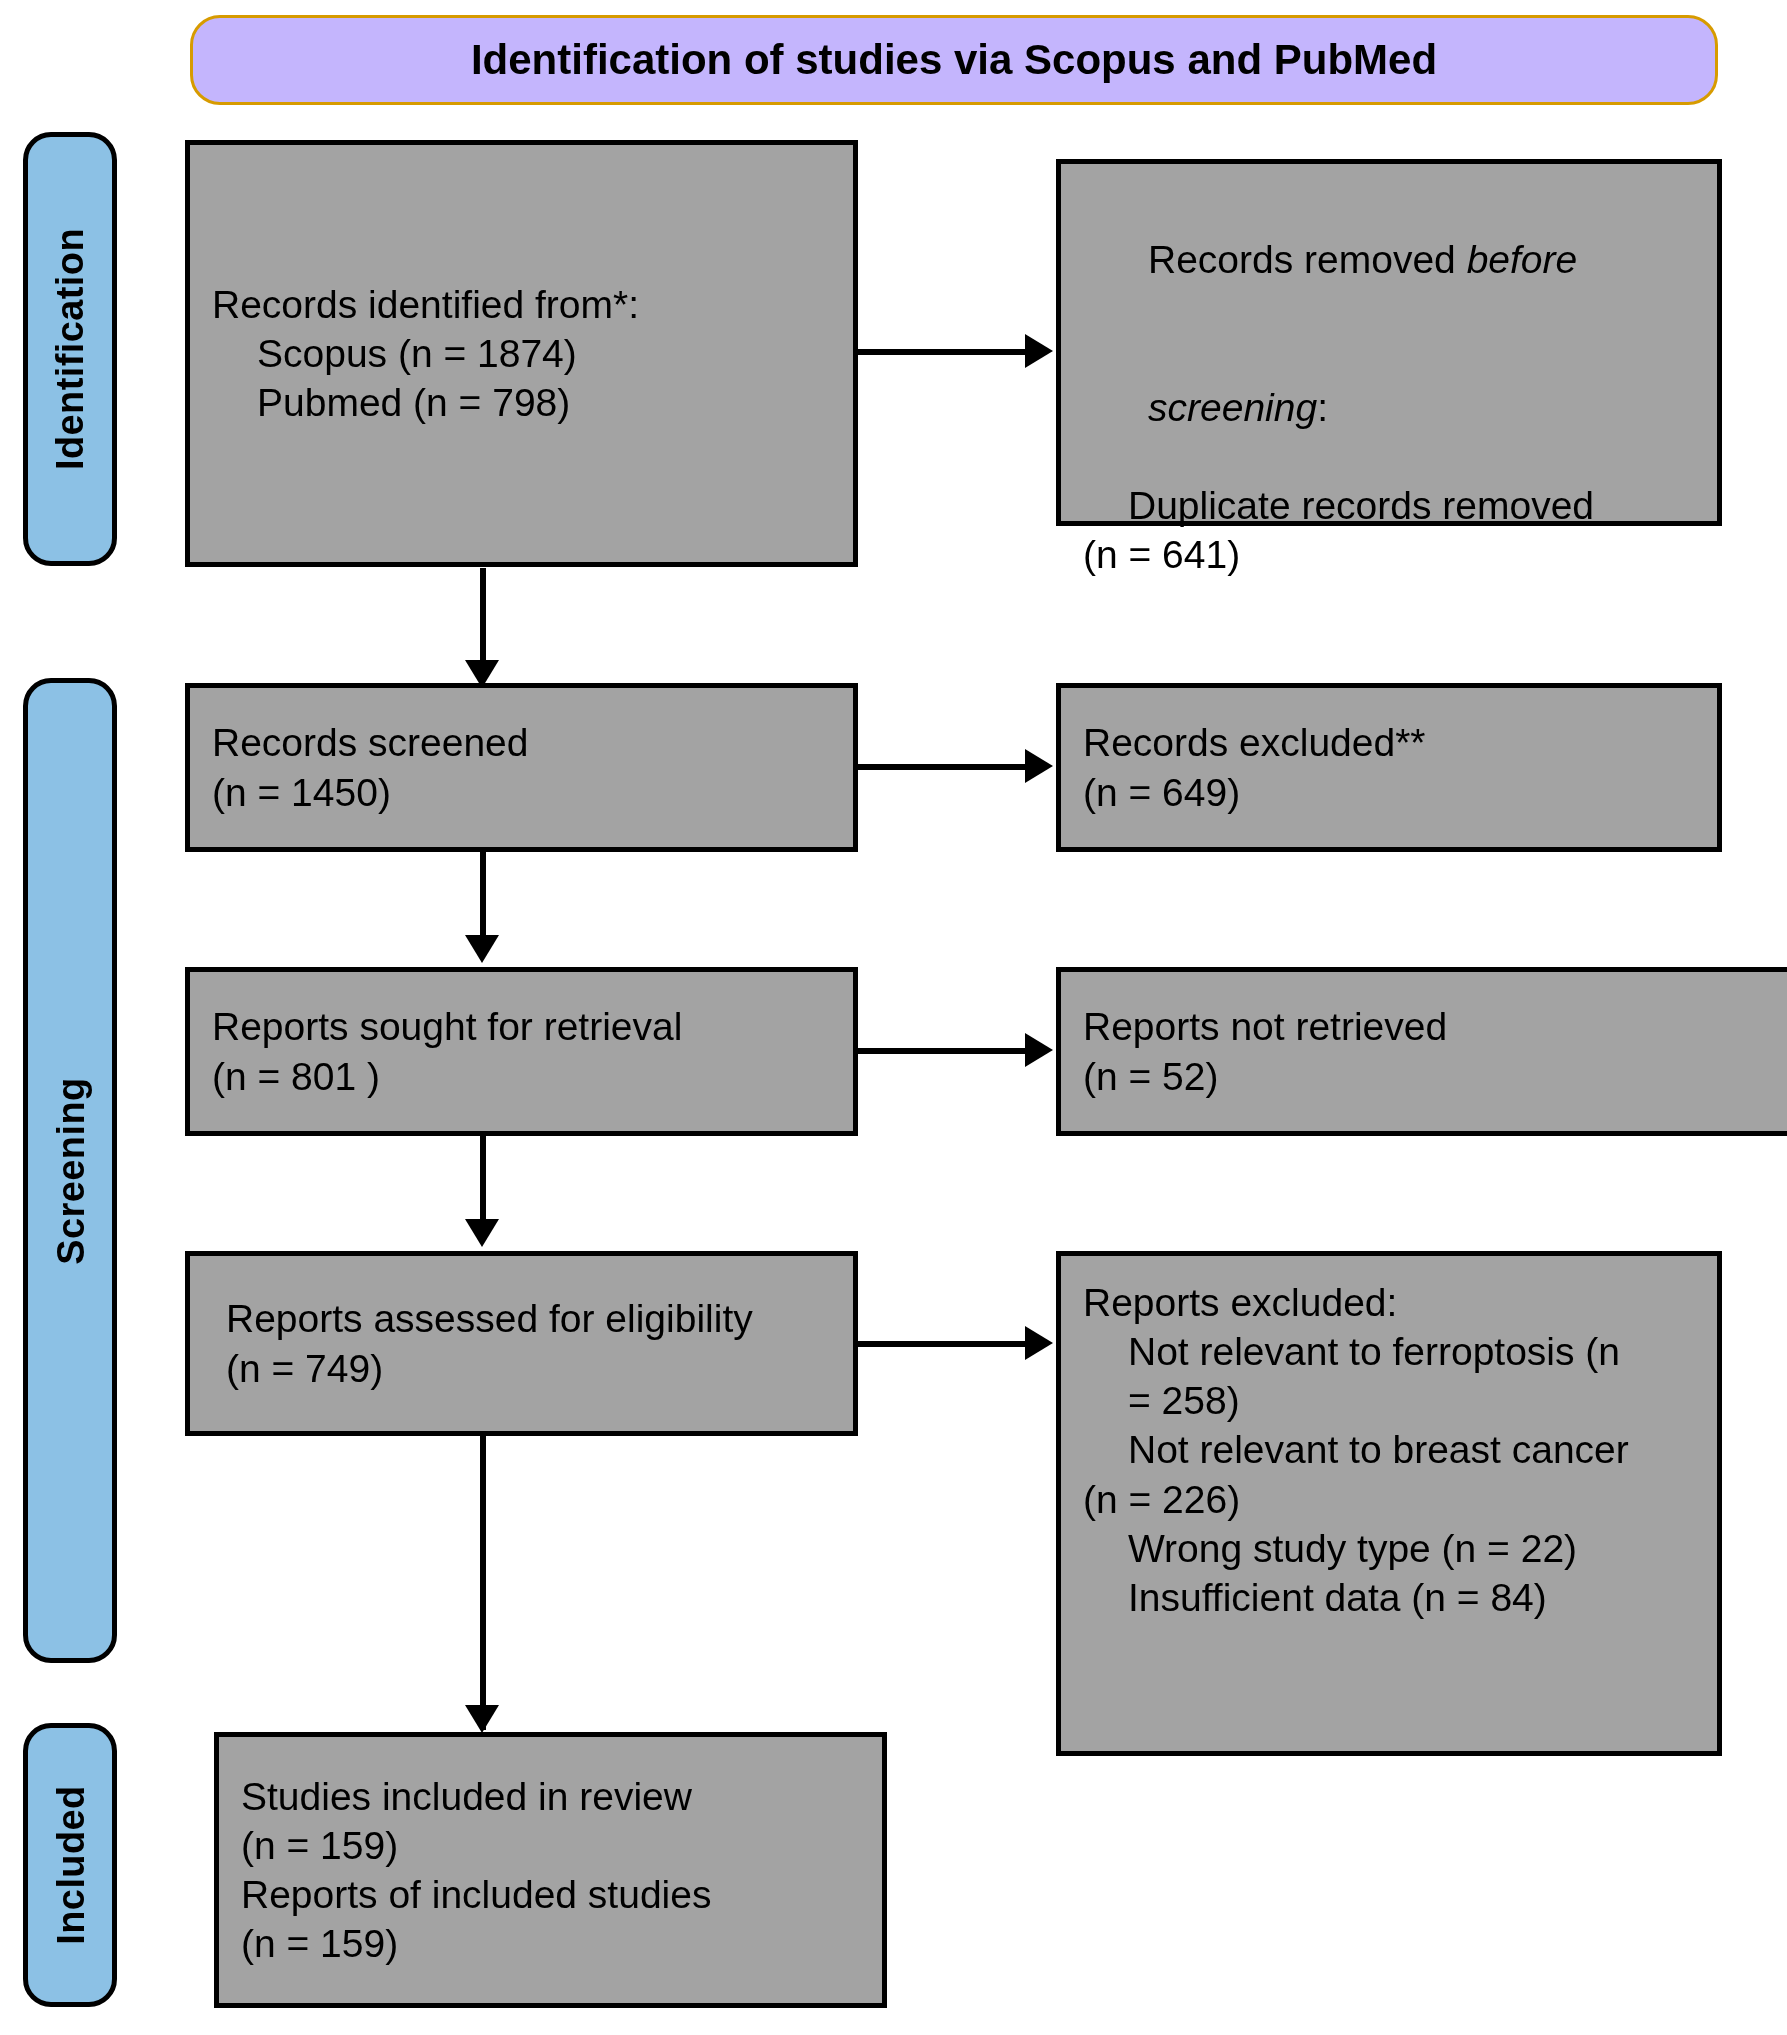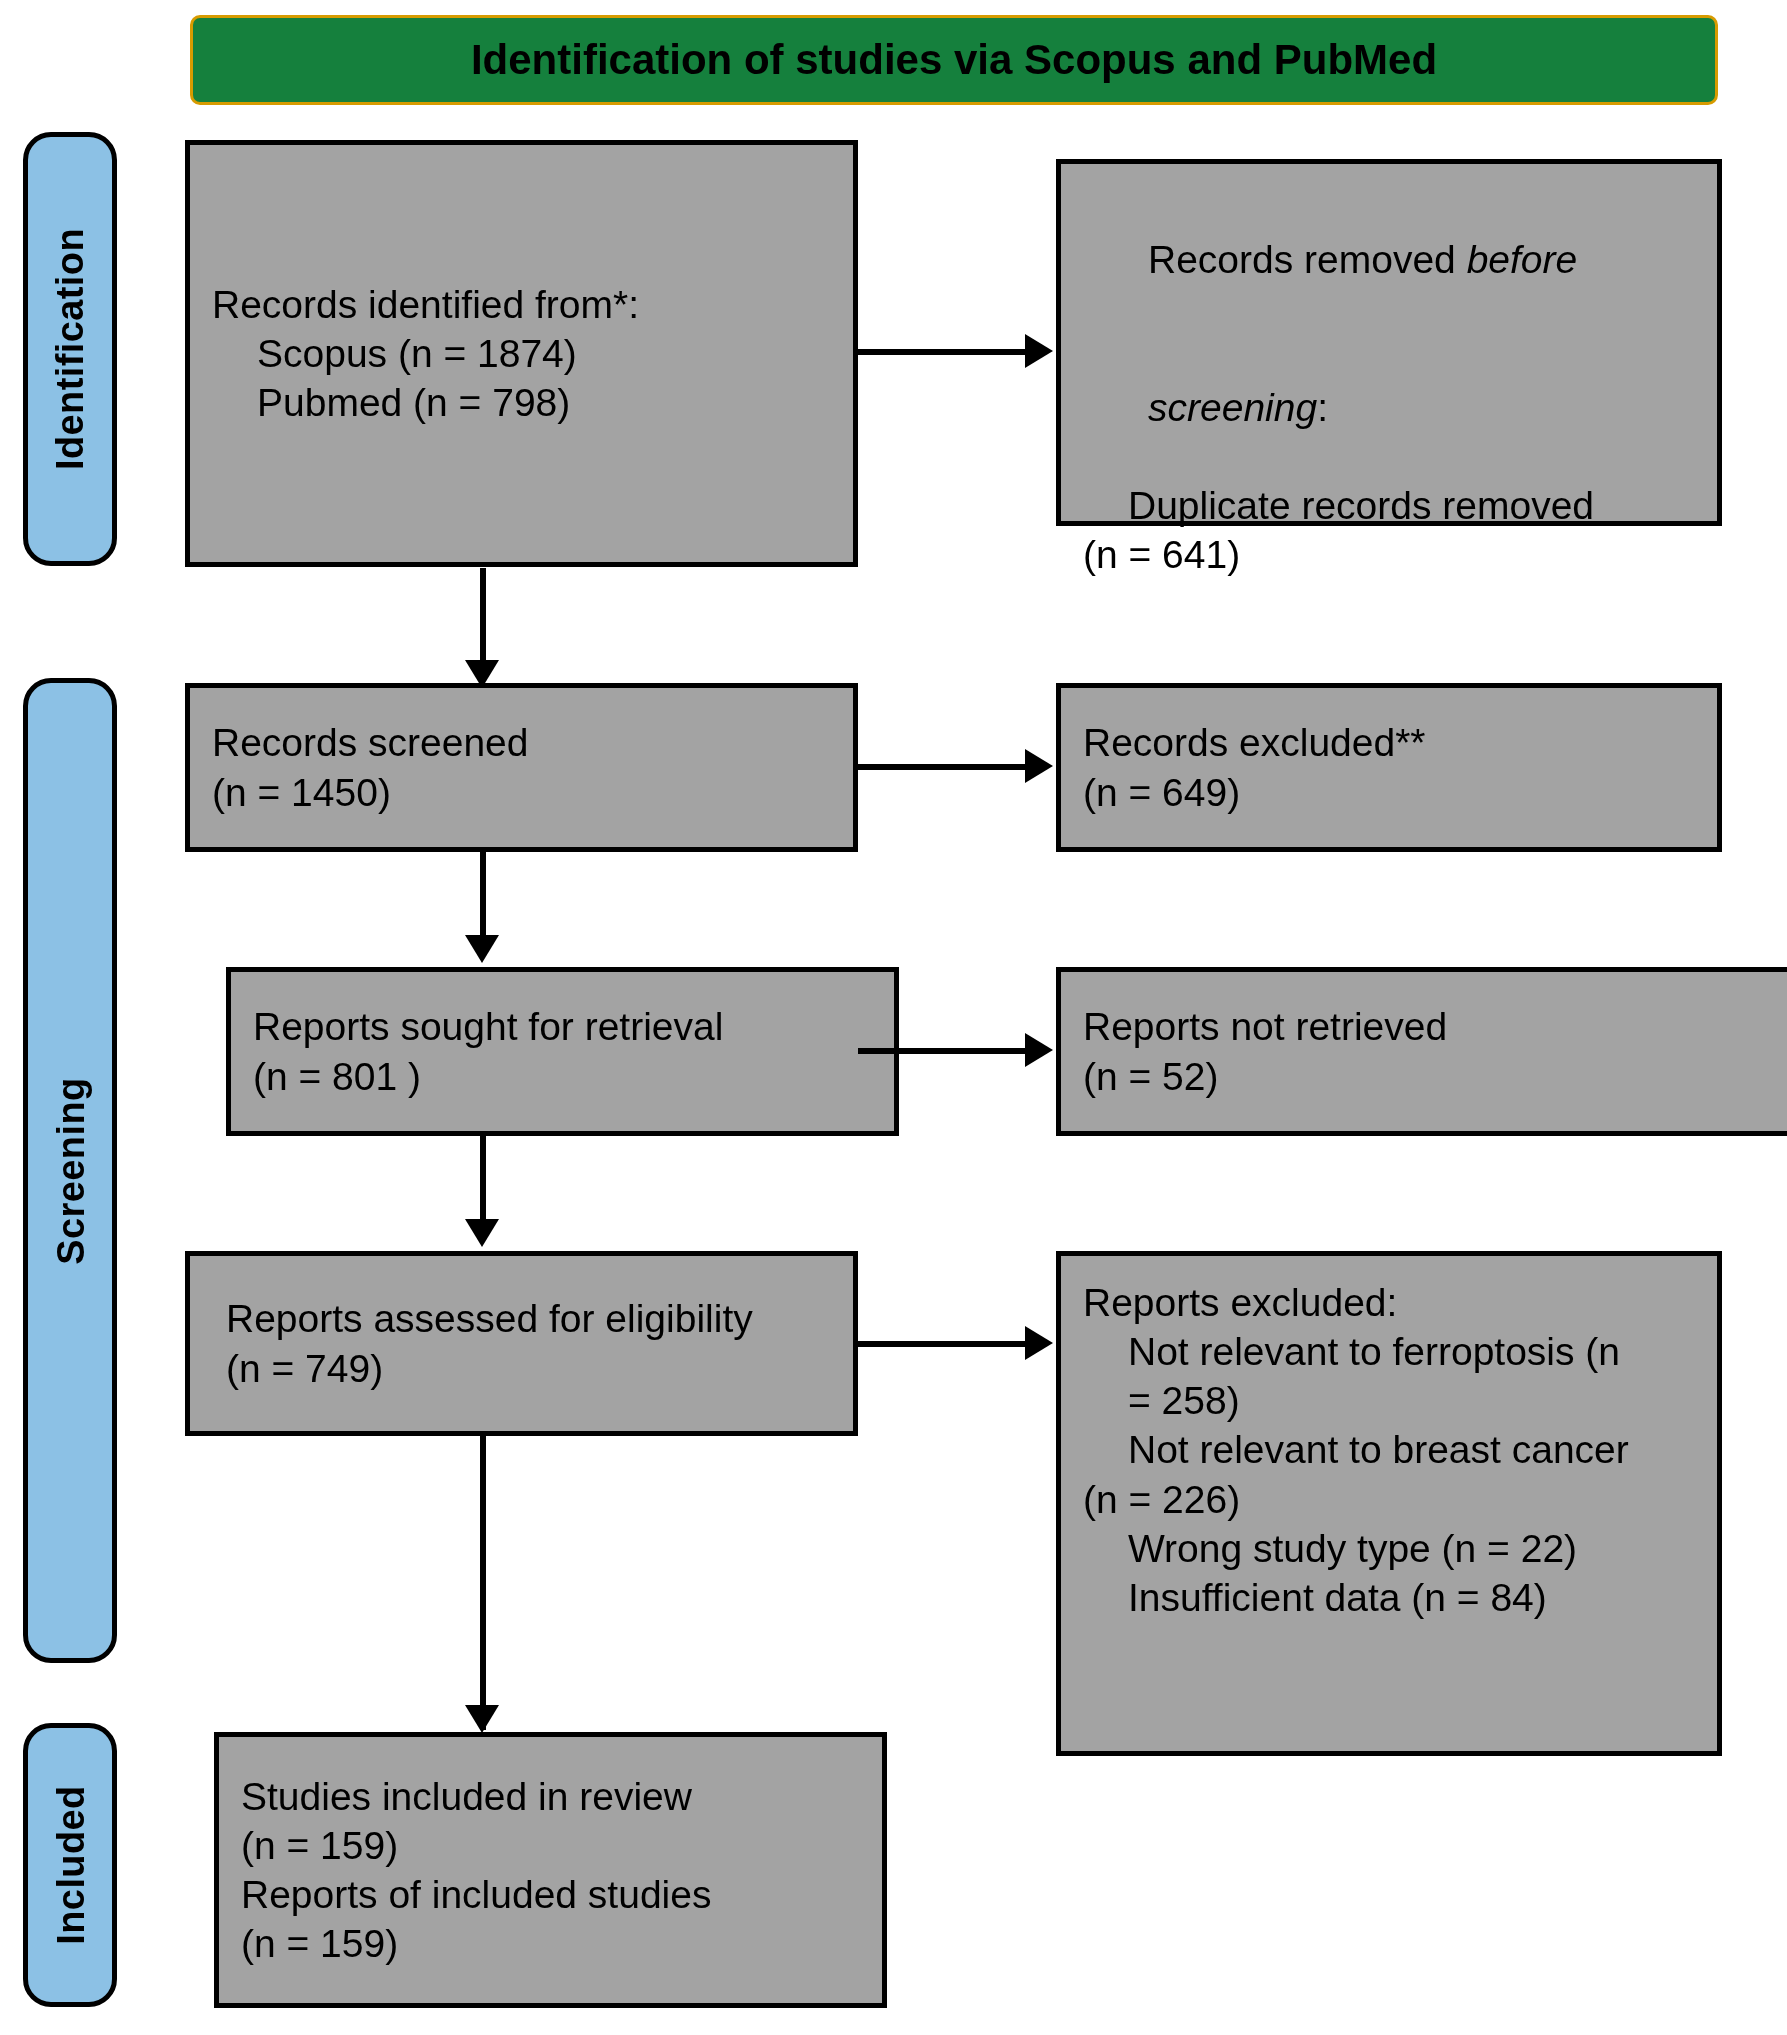--- a/index.html
+++ b/index.html
@@ -36,23 +36,23 @@
     white-space: nowrap;
     font-weight: bold;
     font-size: 38px;
     letter-spacing: 0.4px;
     line-height: 1;
   }
 
   
   .header-banner {
     position: absolute;
-    background: #15803d;
+    background: #c4b5fd;
     border: 3.3px solid #D79B00;
-    border-radius: 10px;
+    border-radius: 30px;
     box-sizing: border-box;
     display: flex;
     align-items: center;
     justify-content: center;
     font-weight: bold;
     font-size: 42px;
     color: #000000;
   }
 
   
@@ -159,21 +159,21 @@
     <div class="line">Records excluded**</div>
     <div class="line">(n = 649)</div>
   </div>
 
   <div class="conn" style="left:858px; top:764px; width:167px; height:5.8px;"></div>
   <div class="arrow-right" style="left:1025px; top:749px;"></div>
 
   <div class="conn" style="left:480px; top:852px; width:5.8px; height:97px;"></div>
   <div class="arrow-down" style="left:465px; top:935px;"></div>
 
-  <div class="flow-box" style="left:185px; top:967px; width:673px; height:169px;margin-left:41px;">
+  <div class="flow-box" style="left:185px; top:967px; width:673px; height:169px;">
     <div class="line">Reports sought for retrieval</div>
     <div class="line">(n = 801 )</div>
   </div>
 
   <div class="flow-box" style="left:1056px; top:967px; width:782px; height:169px;">
     <div class="line">Reports not retrieved</div>
     <div class="line">(n = 52)</div>
   </div>
 
   <div class="conn" style="left:858px; top:1048px; width:167px; height:5.8px;"></div>

